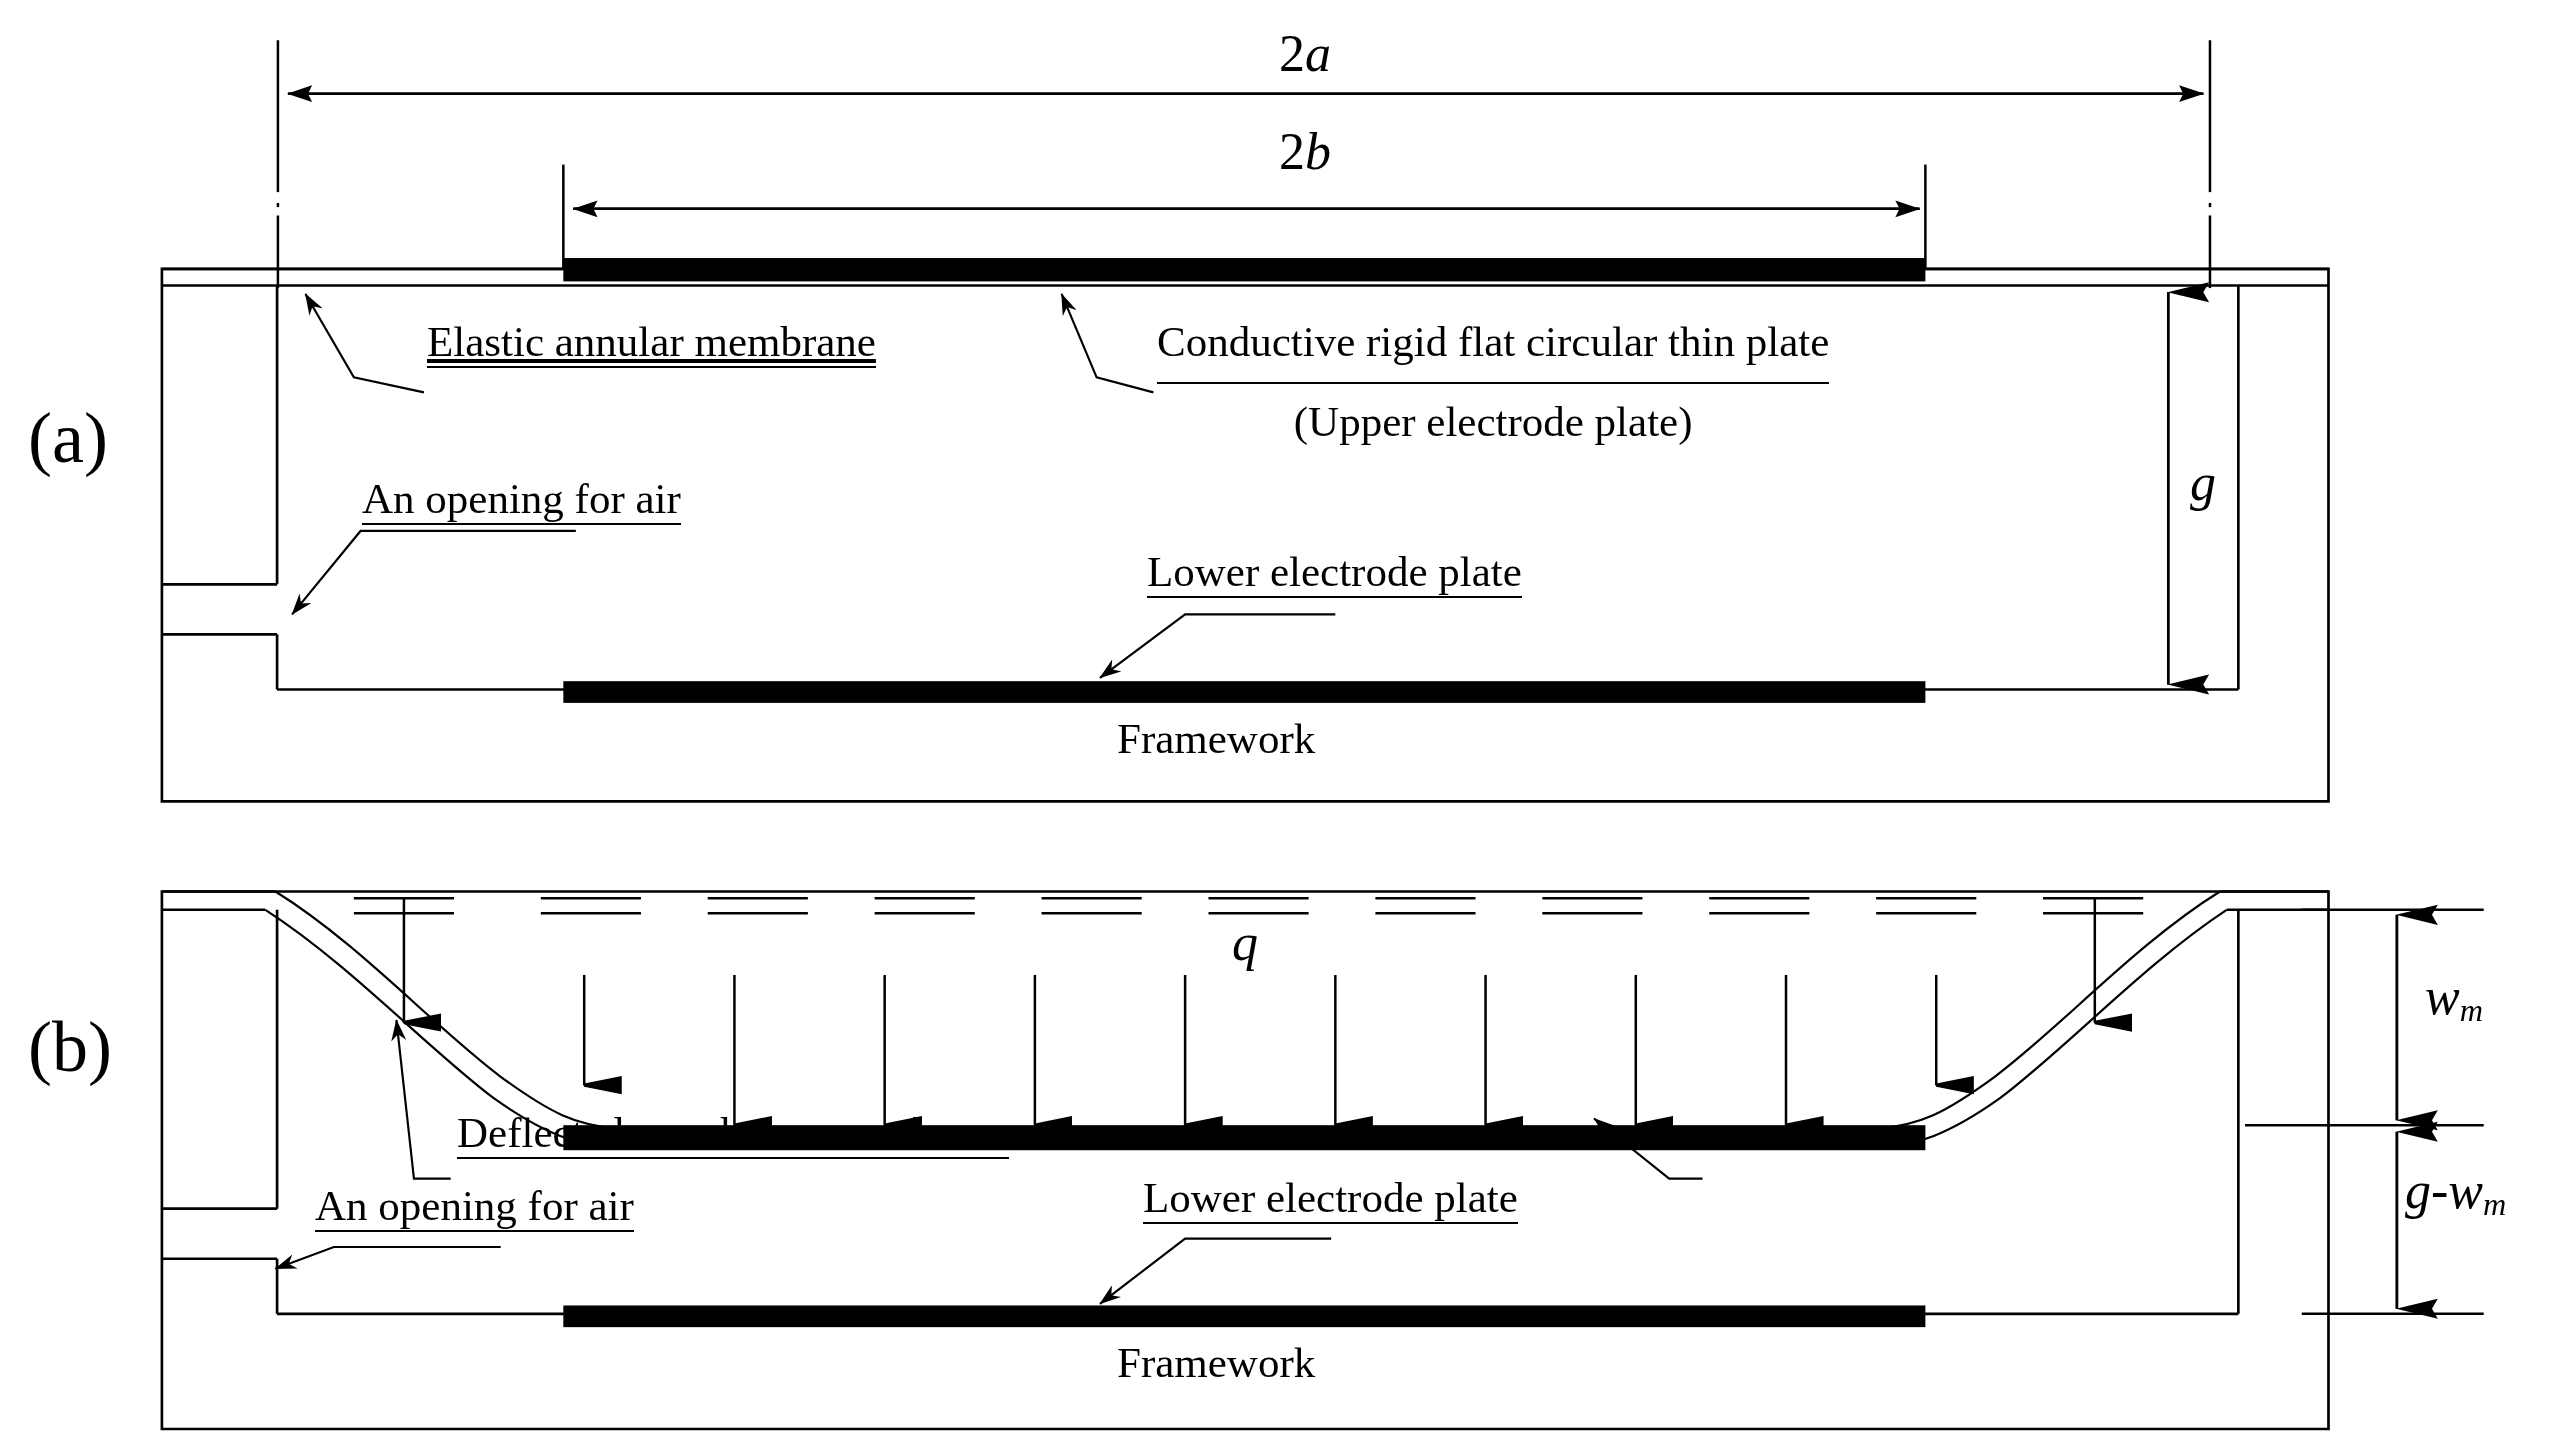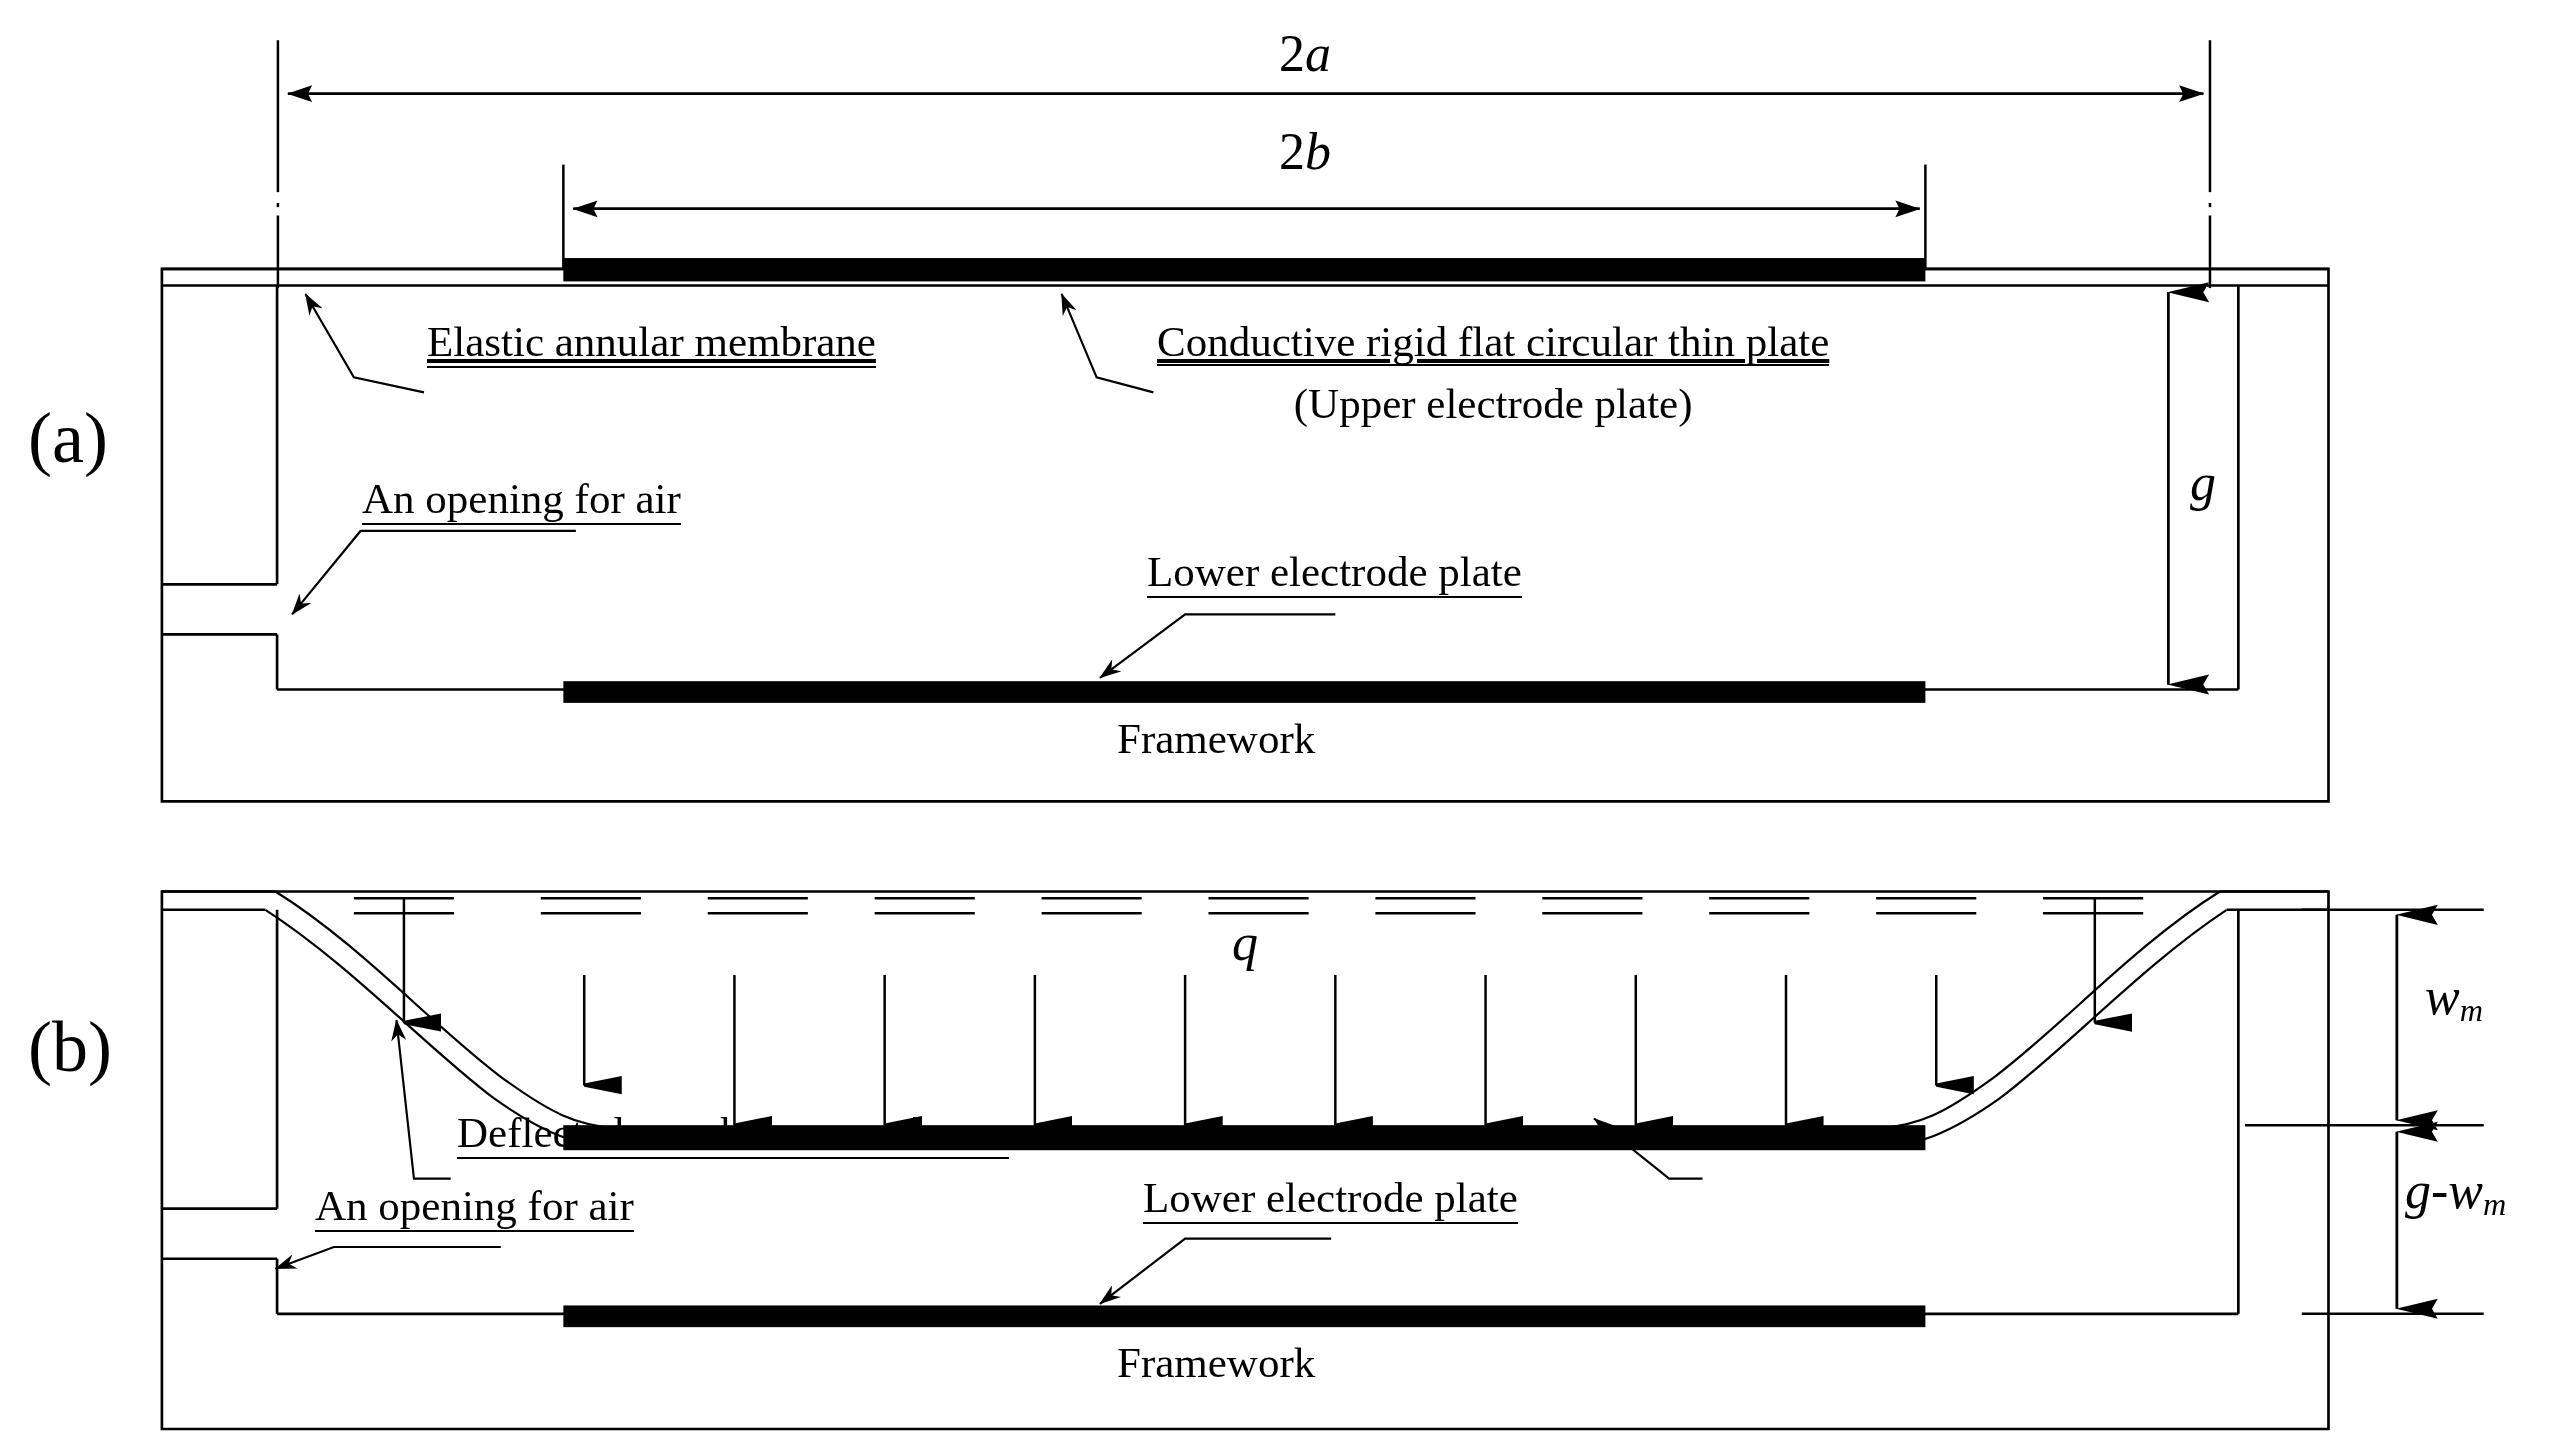--- a/index.html
+++ b/index.html
@@ -59,22 +59,21 @@
     vertical-align: -0.22em;
     font-style: italic;
   }
   .lbl-center2 {
     font-size: 43px;
     text-align: center;
   }
   .lbl-center2 .line1 {
     display: inline-block;
     border-bottom: 2.5px solid #000;
-    padding-bottom: 0;
-    text-decoration: underline;
+    padding-bottom: 18px;
   }
   .lbl-center2 .line2 {
     display: block;
     margin-top: 15px;
   }
 </style>
 </head>
 <body>
 
 <div id="root">

